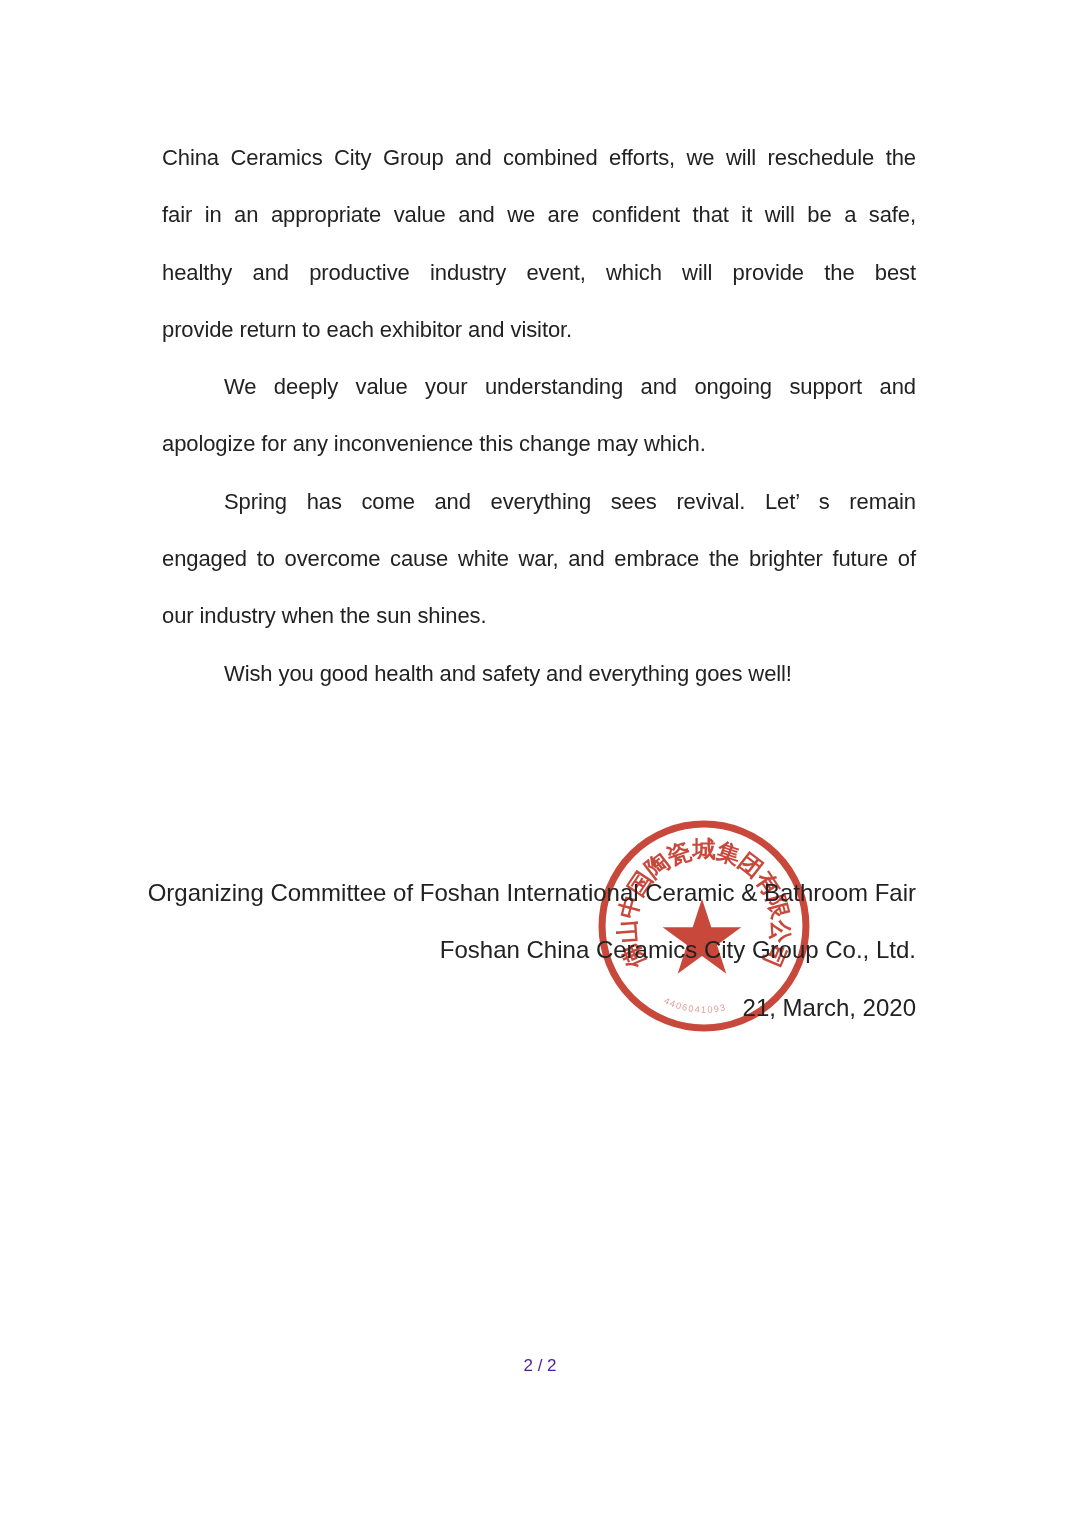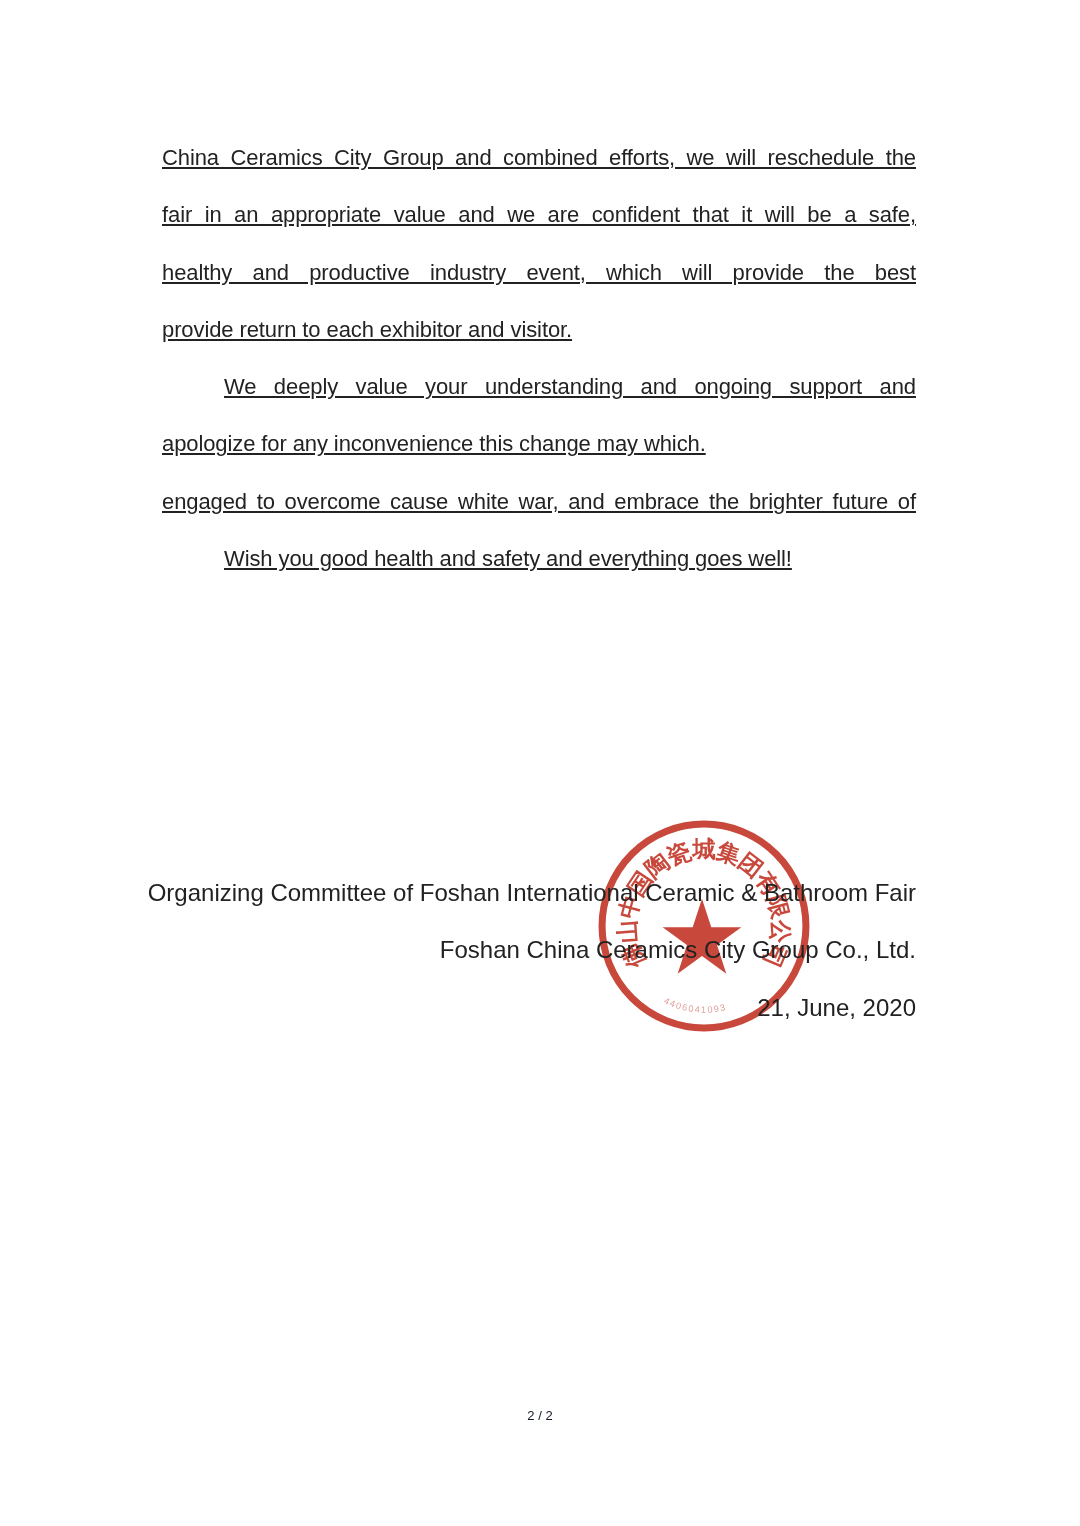--- a/index.html
+++ b/index.html
@@ -19,21 +19,21 @@
     overflow:hidden;
   }
   .letter-body{
     position:absolute;
     left:162px;top:129px;width:754px;
     font-size:22px;
     letter-spacing:-0.1px;
     line-height:57.3px;
     z-index:2;
   }
-  .body-line{text-align:left;text-decoration:underline;}
+  .body-line{text-align:left;}
   .body-line.just{text-align:justify;text-align-last:justify;}
   .body-line.ind{text-indent:62px;}
   .signature{
     position:absolute;
     right:164px;top:864px;width:770px;
     font-size:24px;
     line-height:57.3px;
     text-align:right;
     z-index:2;
   }
@@ -60,24 +60,24 @@
     font-family:"Liberation Sans",sans-serif;
   }
   .seal-ring{
     fill:none;
     stroke:var(--stamp-color);
     stroke-width:7px;
   }
   .seal-star{fill:var(--stamp-color);}
   .footer{
     position:absolute;
-    left:0;top:1408px;width:100%;
+    left:0;top:1356px;width:100%;
     text-align:center;
-    font-size:13px;
-    color:#0f172a;
+    font-size:17px;
+    color:#4c1d95;
     z-index:2;
   }
 </style>
 </head>
 <body>
 
 <div class="page">
 
   <div class="stamp">
     <svg width="218" height="218" viewBox="0 0 216 216">
@@ -105,25 +105,27 @@
     </svg>
   </div>
 
   <div class="letter-body">
       <div class="body-line just">China Ceramics City Group and combined efforts, we will reschedule the</div>
       <div class="body-line just">fair in an appropriate value and we are confident that it will be a safe,</div>
       <div class="body-line just">healthy and productive industry event, which will provide the best</div>
       <div class="body-line">provide return to each exhibitor and visitor.</div>
       <div class="body-line just ind">We deeply value your understanding and ongoing support and</div>
       <div class="body-line">apologize for any inconvenience this change may which.</div>
+      <div class="body-line just ind">Spring has come and everything sees revival. Let’ s remain</div>
       <div class="body-line just">engaged to overcome cause white war, and embrace the brighter future of</div>
+      <div class="body-line">our industry when the sun shines.</div>
       <div class="body-line ind">Wish you good health and safety and everything goes well!</div>
     </div>
 
   <div class="signature">
     <div>Organizing Committee of Foshan International Ceramic &amp; Bathroom Fair</div>
     <div>Foshan China Ceramics City Group Co., Ltd.</div>
-    <div>21, June, 2020</div>
+    <div>21, March, 2020</div>
   </div>
 
   <div class="footer">2 / 2</div>
 
 </div>
 
 </body></html>

